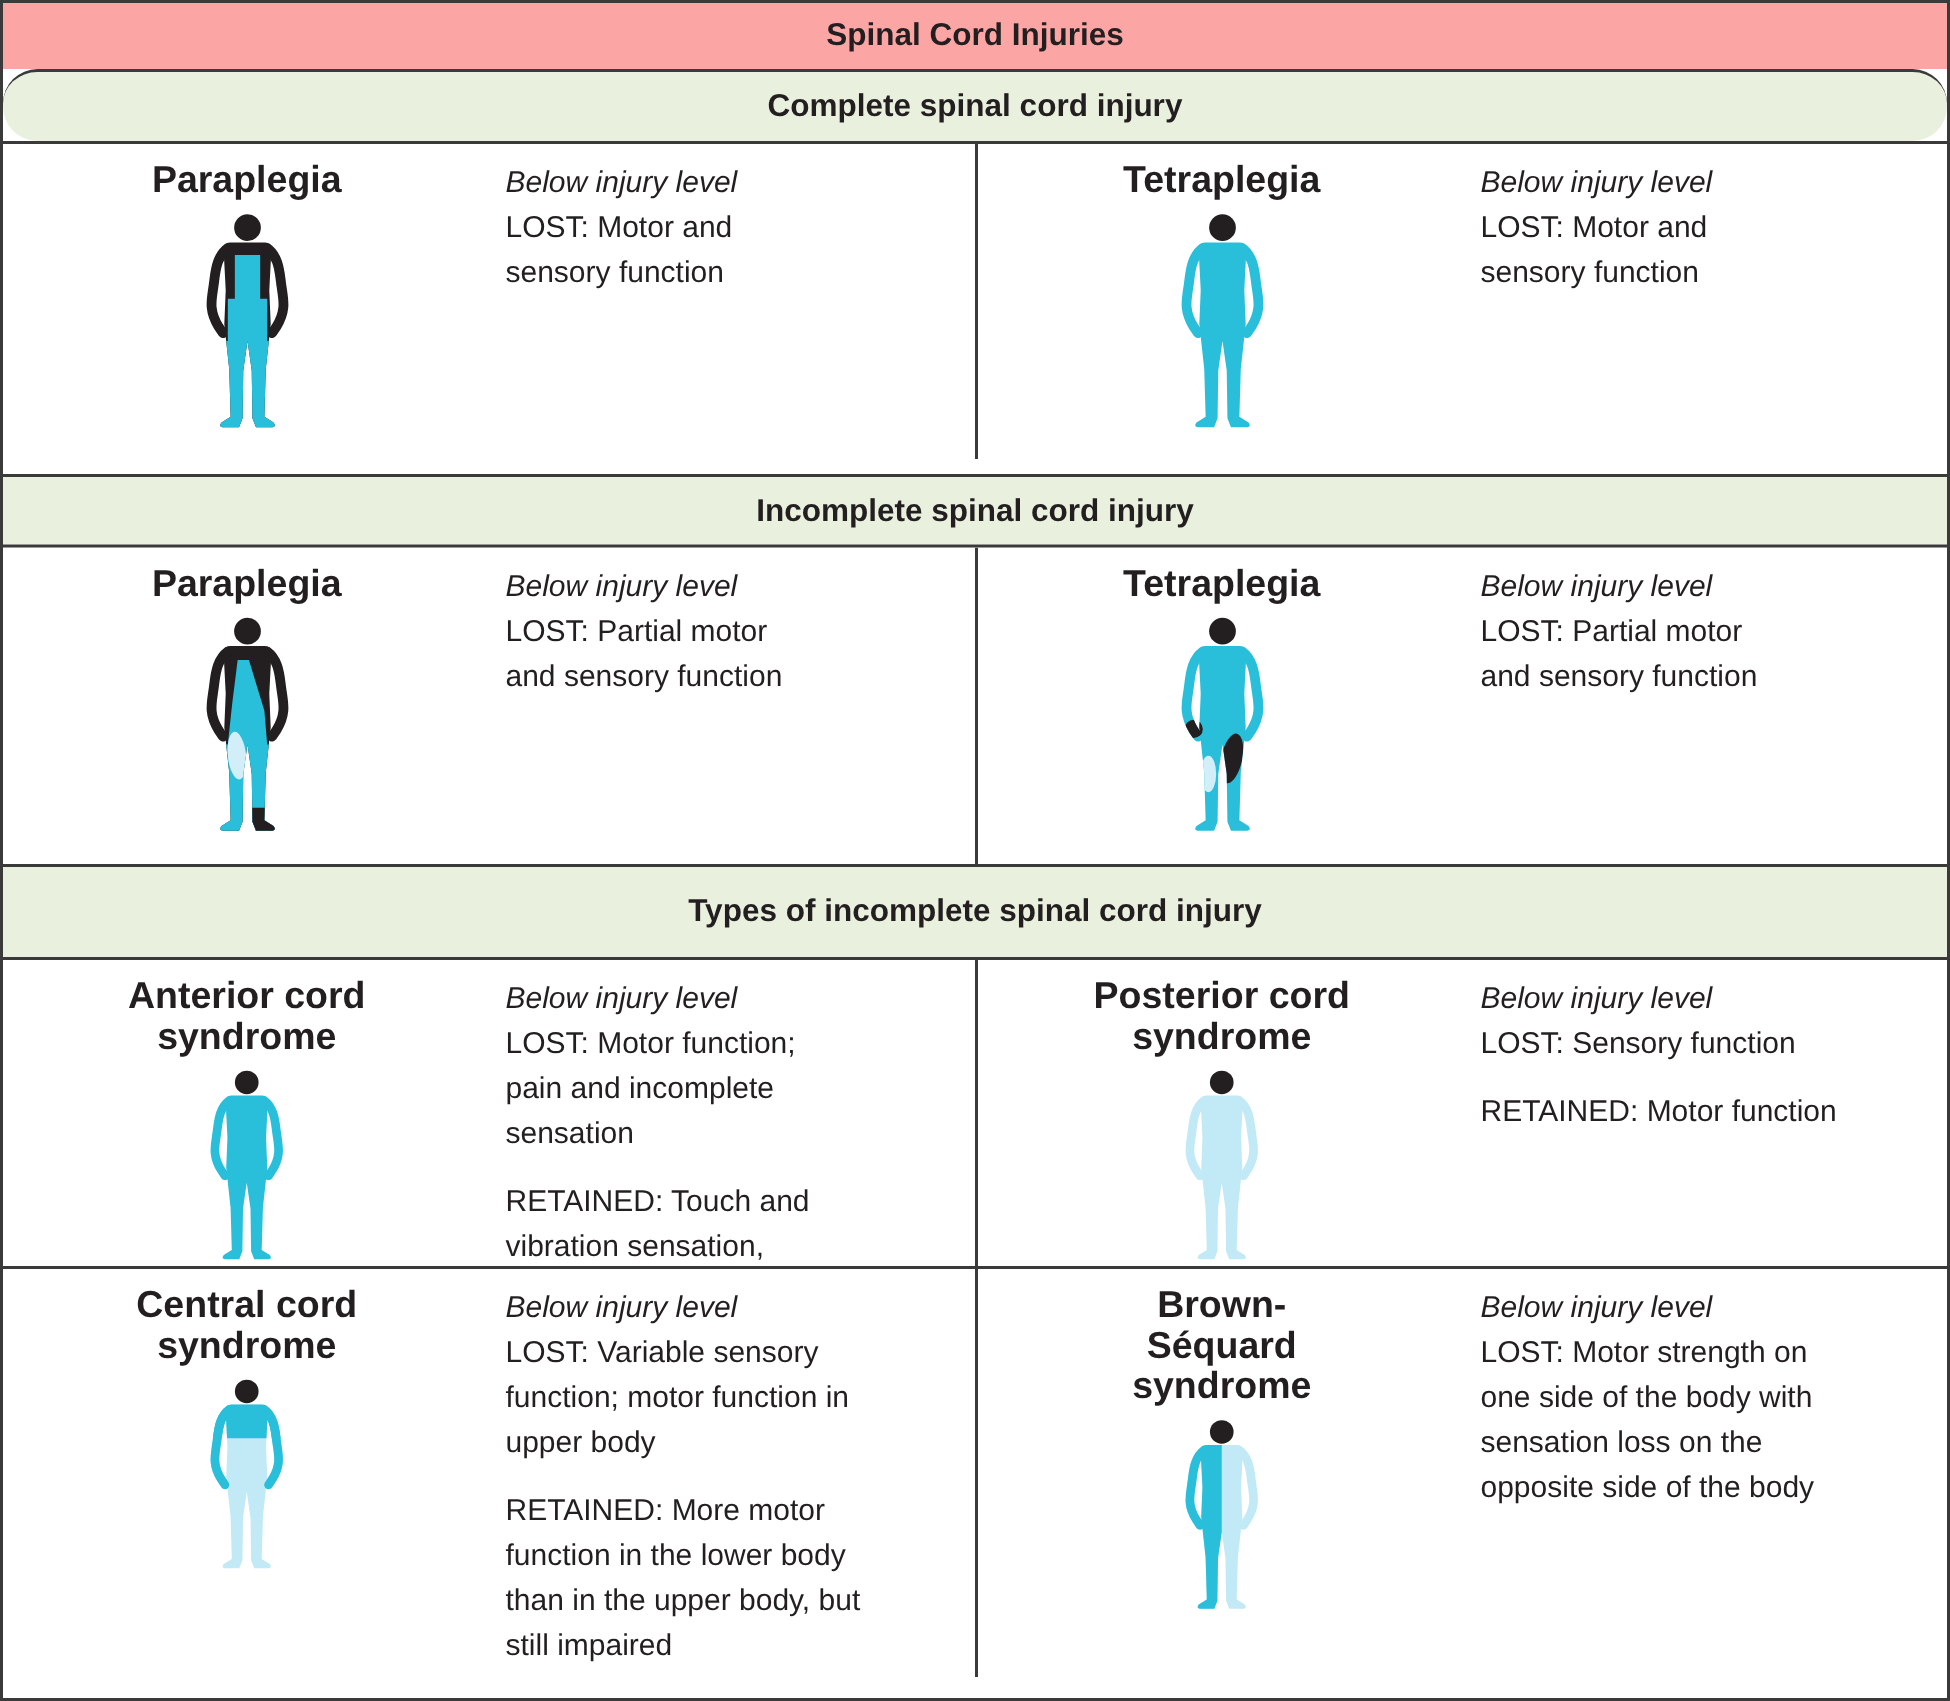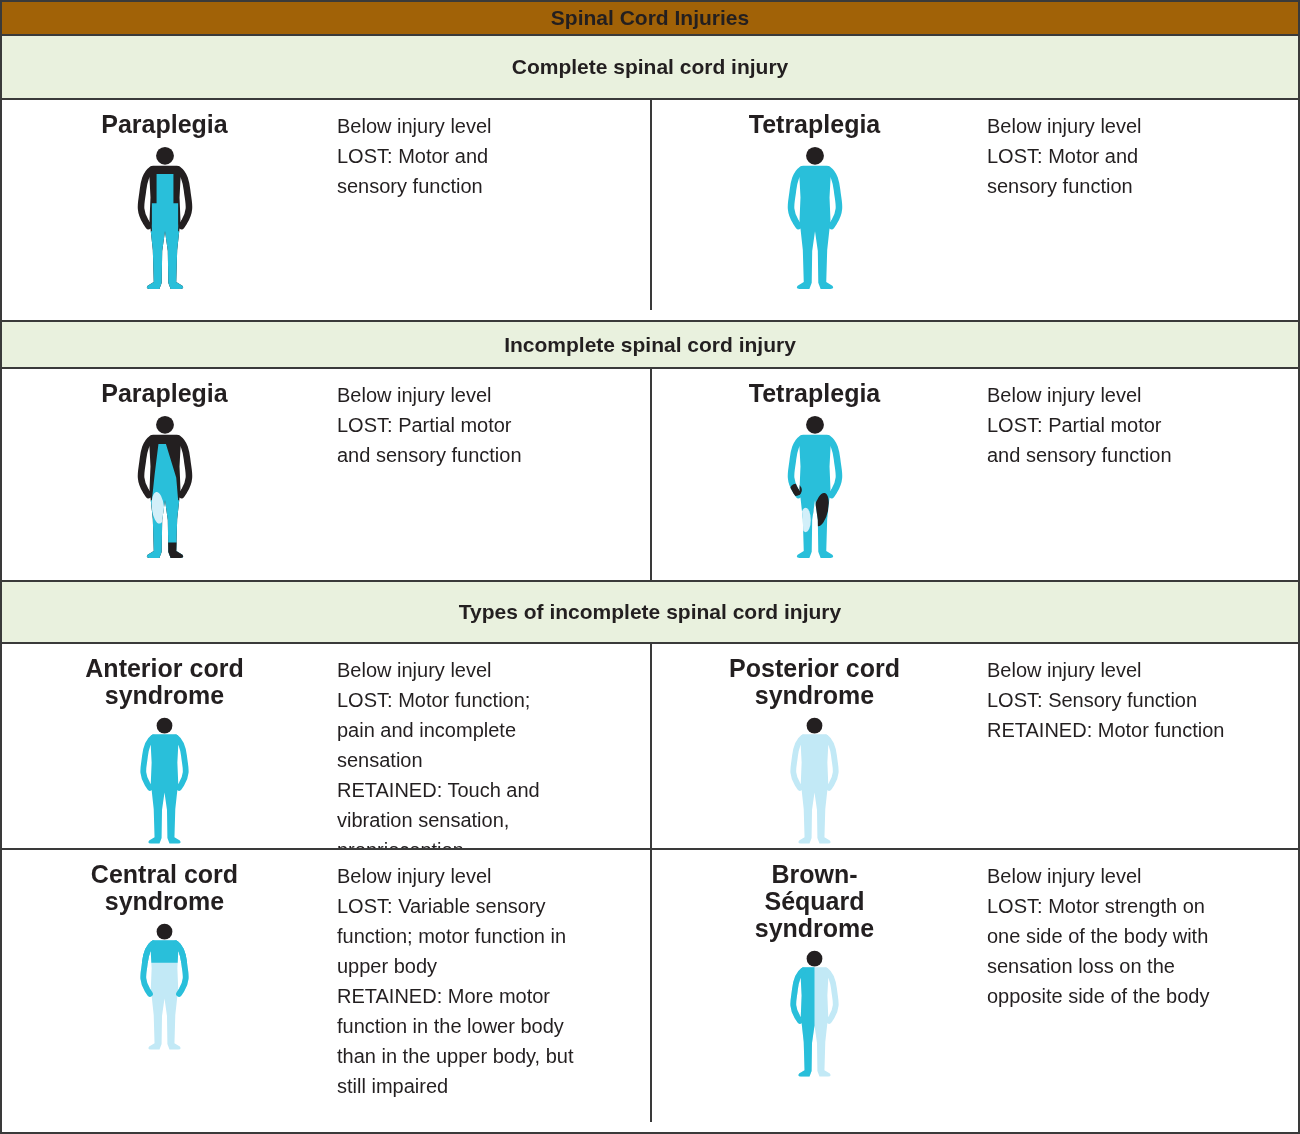--- a/index.html
+++ b/index.html
@@ -14,23 +14,23 @@
     border:2px solid #3a3a3a;
     display:flex; flex-direction:column;
     background:#ffffff;
   }
   .band {
     flex:none;
     display:flex; align-items:center; justify-content:center;
     font-weight:bold; font-size:21px;
     border-top:2px solid #3a3a3a;
   }
-  .band-title { height:32px; background:#a16207; border-top:none; }
+  .band-title { height:44px; background:#fca5a5; border-top:none; }
   .band-green { background:#e9f1de; }
-  .hdr1 { height:64px; }
+  .hdr1 { height:48px;border-radius:23px; }
   .hdr2 { height:47px;margin-top:10px; }
   .hdr3 { height:62px; }
   .row {
     flex:none;
     display:grid; grid-template-columns:1fr 1fr;
     border-top:2px solid #3a3a3a;
     overflow:hidden;
   }
   .r1 { height:212px; }
   .r2 { height:213px; }
@@ -43,22 +43,22 @@
     display:flex; flex-direction:column; align-items:center;
   }
   .figlabel {
     font-weight:bold; font-size:25px; line-height:27px;
     text-align:center; max-width:180px;
   }
   .person { margin-top:7px; flex:none; }
   .person.lg { width:94px; height:150px; }
   .person.md { width:83px; height:133px; }
   .textcol { font-size:20px; line-height:30px; padding-left:10px; }
-  .below { }
-  .retained { }
+  .below { font-style:italic; }
+  .retained { margin-top:15px; }
   .retained:empty { display:none; }
   .w-sm { max-width:205px; }
   .w-md { max-width:228px; }
   .w-lg { max-width:262px; }
   .w-xl { max-width:252px; }
   
   .c-black { color:#231f20; }
   .c-cyan  { color:#29bfda; }
   .c-pale  { color:#c2e9f6; }
   .c-paler { color:#d2eff9; }

